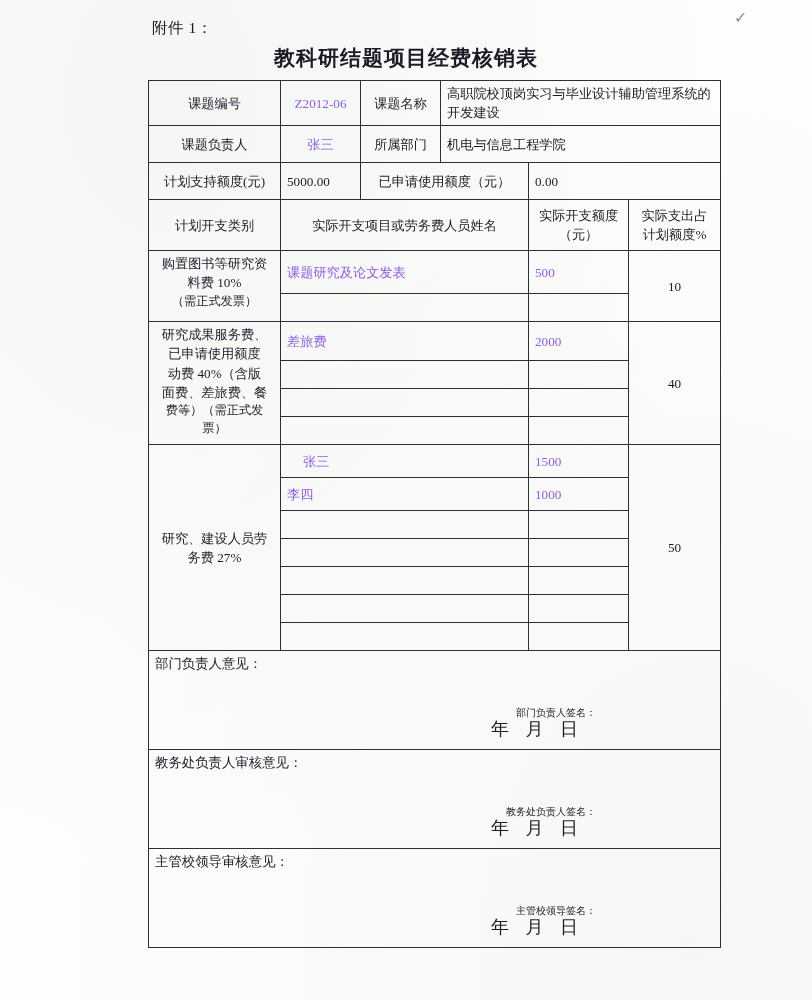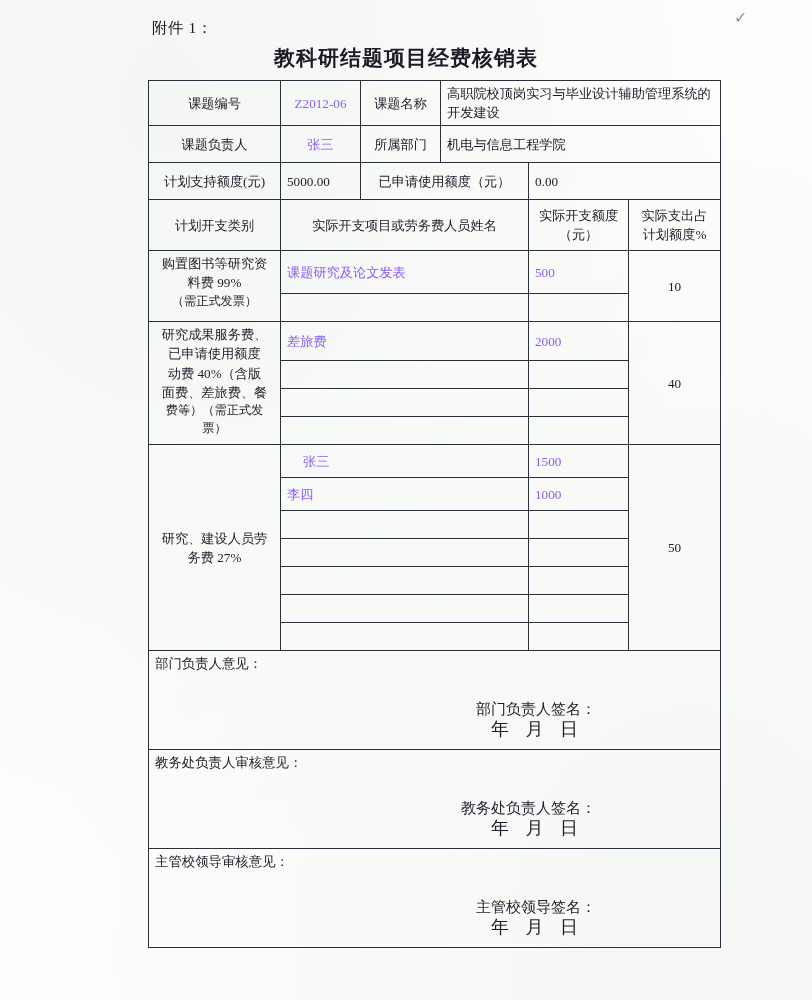--- a/index.html
+++ b/index.html
@@ -98,21 +98,21 @@
     position: relative;
     height: 100%;
   }
   .opinion-title {
     font-size: 13.4px;
   }
   .sign-line {
     position: absolute;
     right: 118px;
     bottom: 26px;
-    font-size: 15px;
+    font-size: 10px;
     text-align: left;
     white-space: nowrap;
     margin-top: 36px;
   }
   .date-line {
     position: absolute;
     right: 130px;
     bottom: 4px;
     font-size: 18px;
     letter-spacing: 6px;
@@ -173,21 +173,21 @@
       <td class="c" style="height:44px">计划开支类别</td>
       <td class="c" colspan="3">实际开支项目或劳务费人员姓名</td>
       <td class="c tight">实际开支额度（元）</td>
       <td class="c tight small">实际支出占计划额度%</td>
     </tr>
 
     <tr>
       <td class="c tight" rowspan="2" style="height:36px">
         <div class="cell-stack">
           <div>购置图书等研究资</div>
-          <div>料费 99%</div>
+          <div>料费 10%</div>
           <div class="small">（需正式发票）</div>
         </div>
       </td>
       <td class="l hand" colspan="3" style="height:36px">课题研究及论文发表</td>
       <td class="l hand">500</td>
       <td class="c" rowspan="2">10</td>
     </tr>
     <tr class="blank-row">
       <td class="l" colspan="3"></td>
       <td class="l"></td>

